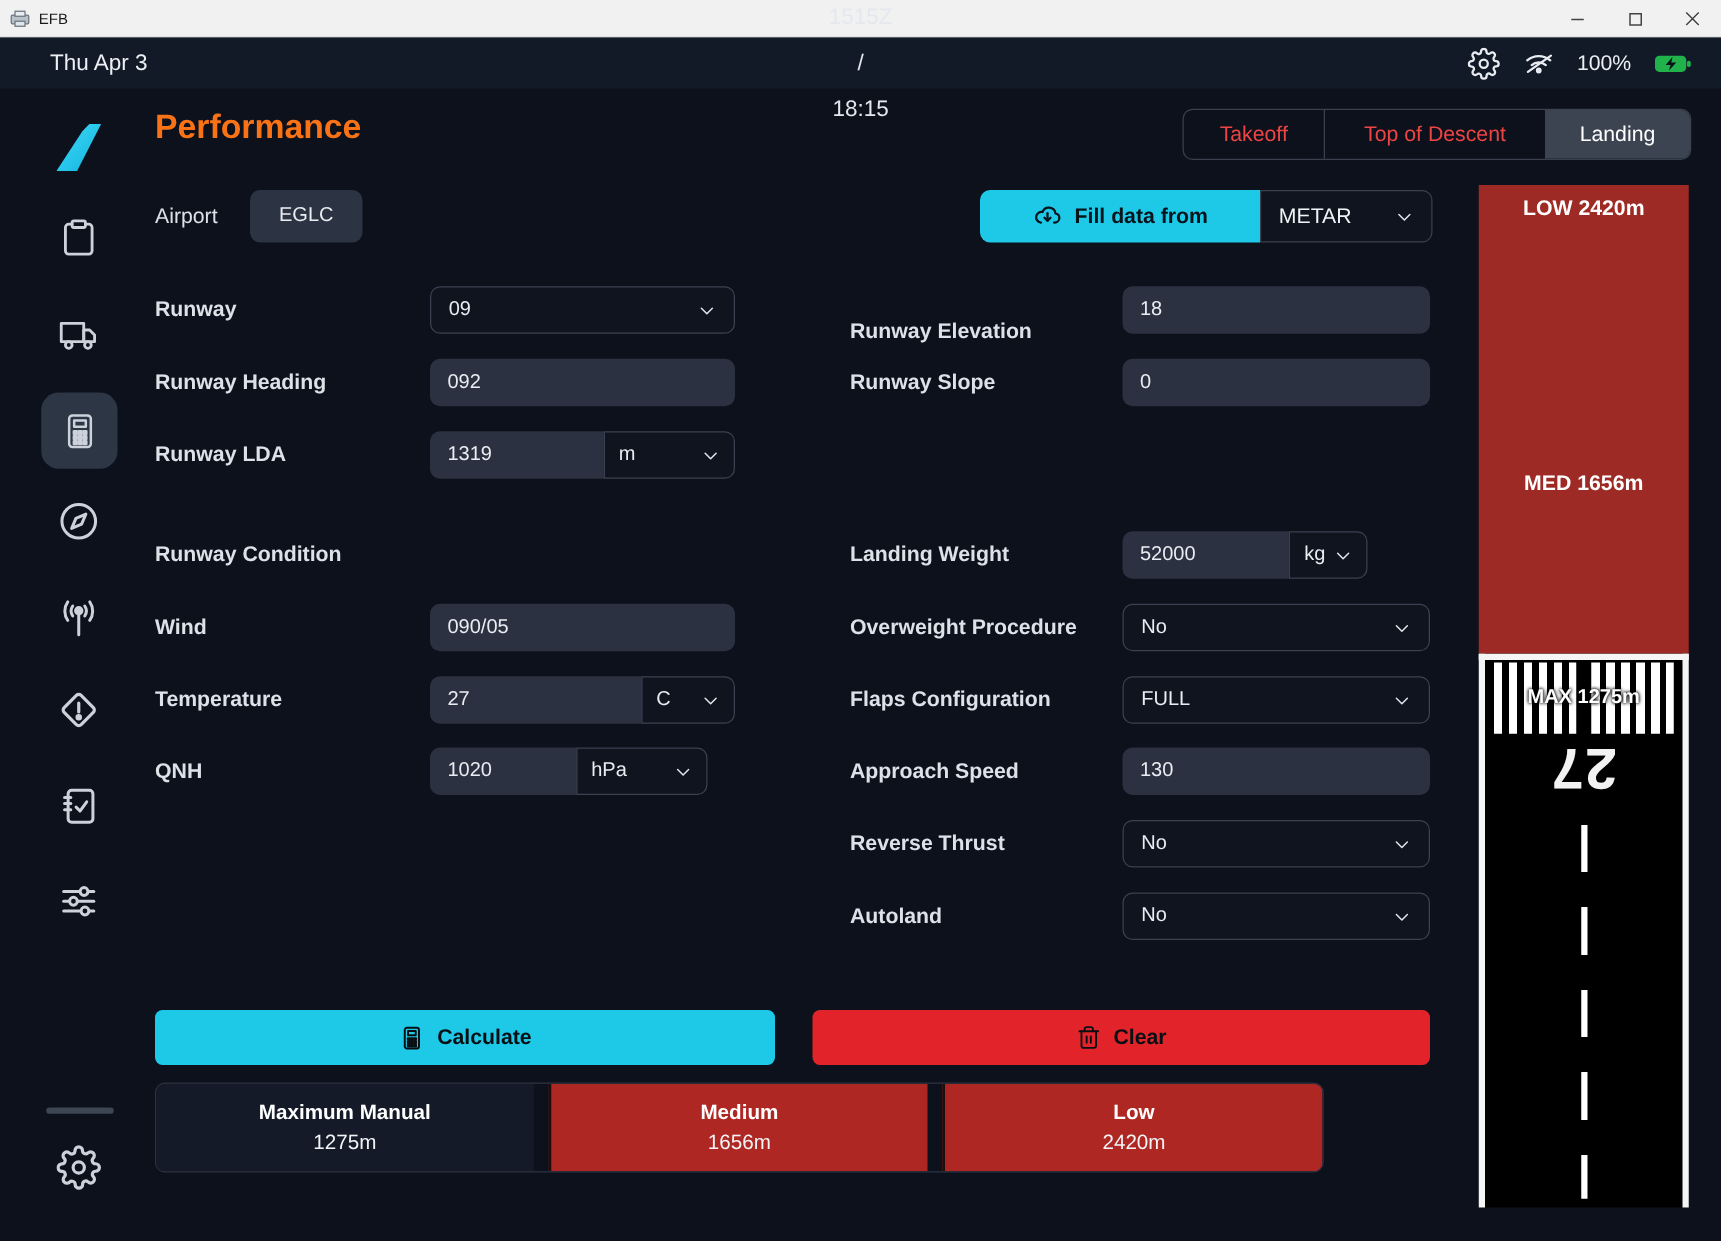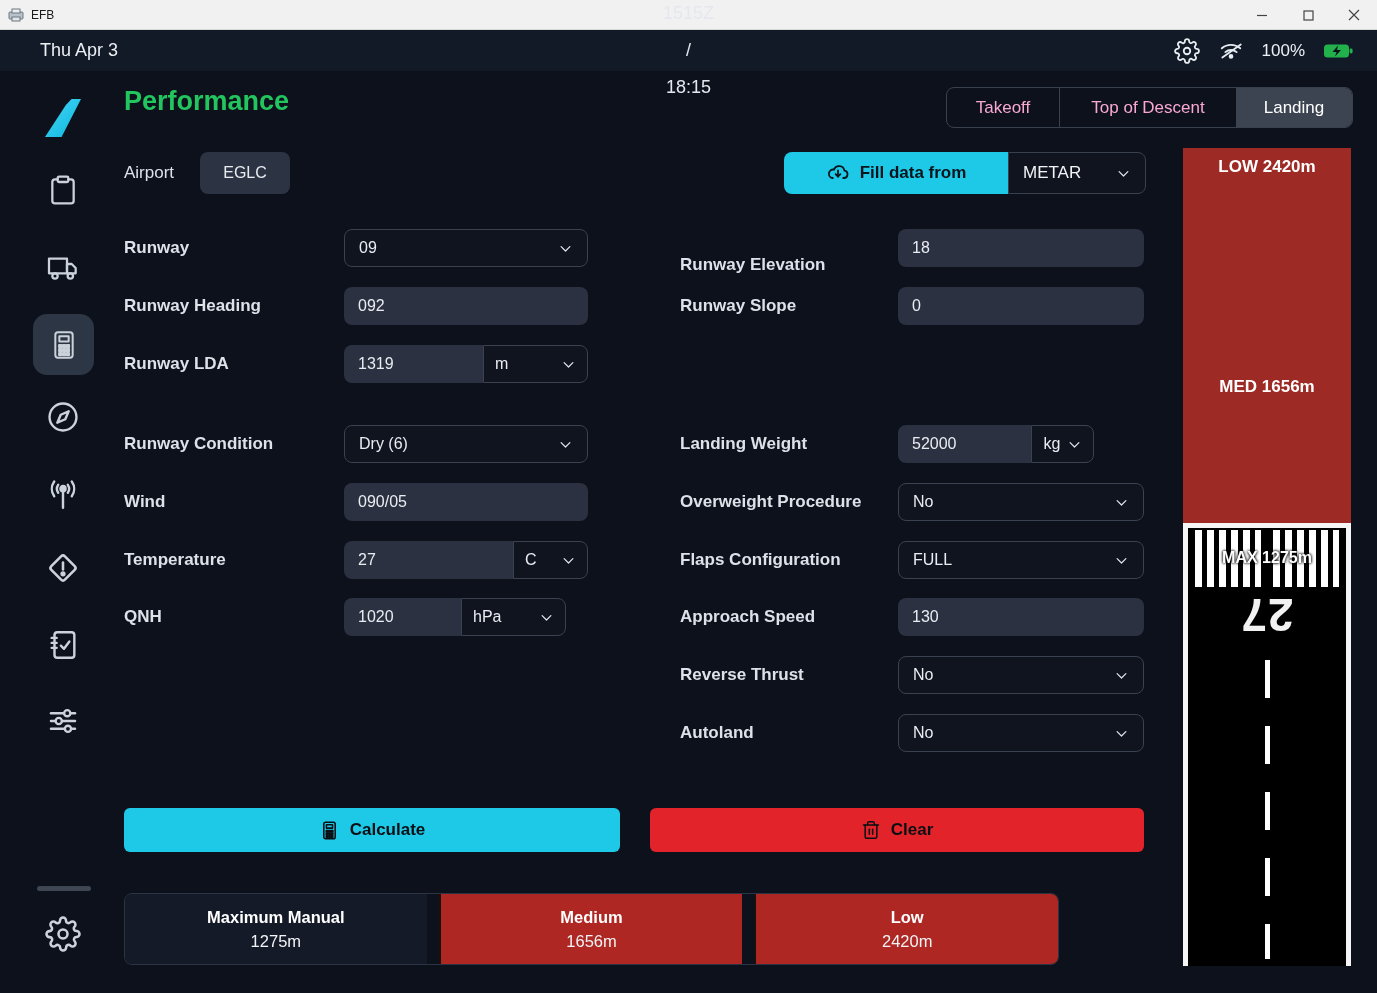--- a/index.html
+++ b/index.html
@@ -20,24 +20,24 @@
   .sb-right .pct{font-size:17px;color:#eceff3;}
   
   .side-item{position:absolute;left:40px;width:46px;display:flex;justify-content:center;}
   .side-active{position:absolute;left:33px;top:314px;width:61px;height:61px;background:#2d3645;border-radius:14px;
                display:flex;align-items:center;justify-content:center;}
   .side-divider{position:absolute;left:37px;top:886px;width:54px;height:5px;border-radius:3px;background:#3e4654;}
   .icon{stroke:#ccd2da;fill:none;stroke-width:1.7;stroke-linecap:round;stroke-linejoin:round;}
   .logo{width:36px;height:38px;background:linear-gradient(135deg,#43d9f7 0%,#0fb4de 100%);
         clip-path:polygon(0% 100%,58% 16%,74% 0%,100% 0%,46% 100%);}
   
-  .page-title{position:absolute;left:124px;top:86px;font-size:27px;font-weight:700;color:#22c55e;}
+  .page-title{position:absolute;left:124px;top:86px;font-size:27px;font-weight:700;color:#f97316;}
   .tabgroup{position:absolute;left:946px;top:87px;width:407px;height:41px;border:1px solid #39404e;border-radius:8px;
             display:flex;box-sizing:border-box;overflow:hidden;}
-  .tab{display:flex;align-items:center;justify-content:center;font-size:17px;color:#f9a8d4;}
+  .tab{display:flex;align-items:center;justify-content:center;font-size:17px;color:#ef4444;}
   .tab.t1{width:112px;}
   .tab.t2{width:176px;border-left:1px solid #39404e;}
   .tab.t3{flex:1;background:#3c4451;color:#fff;}
   
   .lbl{position:absolute;display:flex;align-items:center;height:42px;font-size:17px;color:#dde1e8;}
   .chip{position:absolute;left:200px;top:152px;width:90px;height:42px;background:#2c3342;border-radius:8px;
         display:flex;align-items:center;justify-content:center;font-size:16px;color:#e9ecf1;}
   .fill-btn{position:absolute;left:784px;top:152px;width:224px;height:42px;background:#1ec9e8;border-radius:8px 0 0 8px;
             display:flex;align-items:center;justify-content:center;gap:10px;color:#08141c;font-size:17px;font-weight:600;}
   .fill-src{position:absolute;left:1008px;top:152px;width:138px;height:42px;background:#0f141f;border:1px solid #39404e;
@@ -54,21 +54,21 @@
   .seg-un{display:flex;align-items:center;justify-content:space-between;padding:0 11px;background:#0f141f;
           border:1px solid #3a4150;border-radius:0 8px 8px 0;box-sizing:border-box;}
   .chev{width:15px;height:15px;stroke:#dfe3ea;fill:none;stroke-width:2;stroke-linecap:round;stroke-linejoin:round;flex:none;}
   
   .btn{position:absolute;top:808px;height:44px;border-radius:6px;display:flex;align-items:center;justify-content:center;
        gap:10px;font-size:17px;font-weight:700;color:#0a0f14;}
   .btn-calc{left:124px;width:496px;background:#1ec9e8;}
   .btn-clear{left:650px;width:494px;background:#e2242a;}
   .bicon{stroke:#0a0f14;fill:none;stroke-width:1.8;stroke-linecap:round;stroke-linejoin:round;}
   
-  .results{position:absolute;left:124px;top:893px;width:935px;height:72px;border:1px solid #2c3443;border-radius:8px;
+  .results{position:absolute;left:124px;top:866px;width:935px;height:72px;border:1px solid #2c3443;border-radius:8px;
            display:flex;overflow:hidden;box-sizing:border-box;gap:12px;}
   .rcell{flex:1;display:flex;flex-direction:column;align-items:center;justify-content:center;gap:5px;}
   .rcell .rl{font-size:16.5px;font-weight:700;color:#fff;}
   .rcell .rv{font-size:16.5px;color:#f2f3f5;}
   .rc-dark{background:#141a27;}
   .rc-red{background:#ae2723;border-left:2px solid #17100f;}
   
   .redband{position:absolute;left:1183px;top:148px;width:168px;height:375px;background:#9d2a24;}
   .redband .low{position:absolute;top:9px;left:0;right:0;text-align:center;font-size:17px;font-weight:700;color:#fff;}
   .redband .med{position:absolute;top:229px;left:0;right:0;text-align:center;font-size:17px;font-weight:700;color:#fff;}
@@ -278,26 +278,20 @@
     </div>
     <div class="seg-un" style="width:105px;height:38px;">
       <span>m</span>
       <svg class="chev" viewBox="0 0 24 24">
           <path d="M5 9 L12 16 L19 9"></path>
         </svg>
     </div>
   </div>
 
   <div class="flabel" style="left:124px;top:425px;">Runway Condition</div>
-  <div class="field select" style="left:344px;top:425px;width:244px;">
-    <span>Dry (6)</span>
-    <svg class="chev" viewBox="0 0 24 24">
-        <path d="M5 9 L12 16 L19 9"></path>
-      </svg>
-  </div>
 
   <div class="flabel" style="left:124px;top:483px;">Wind</div>
   <div class="field inputf" style="left:344px;top:483px;width:244px;">
     <span>090/05</span>
   </div>
 
   <div class="flabel" style="left:124px;top:541px;">Temperature</div>
   <div class="field combo" style="left:344px;top:541px;width:244px;">
     <div class="seg-in" style="width:169px;">
       <span>27</span>

